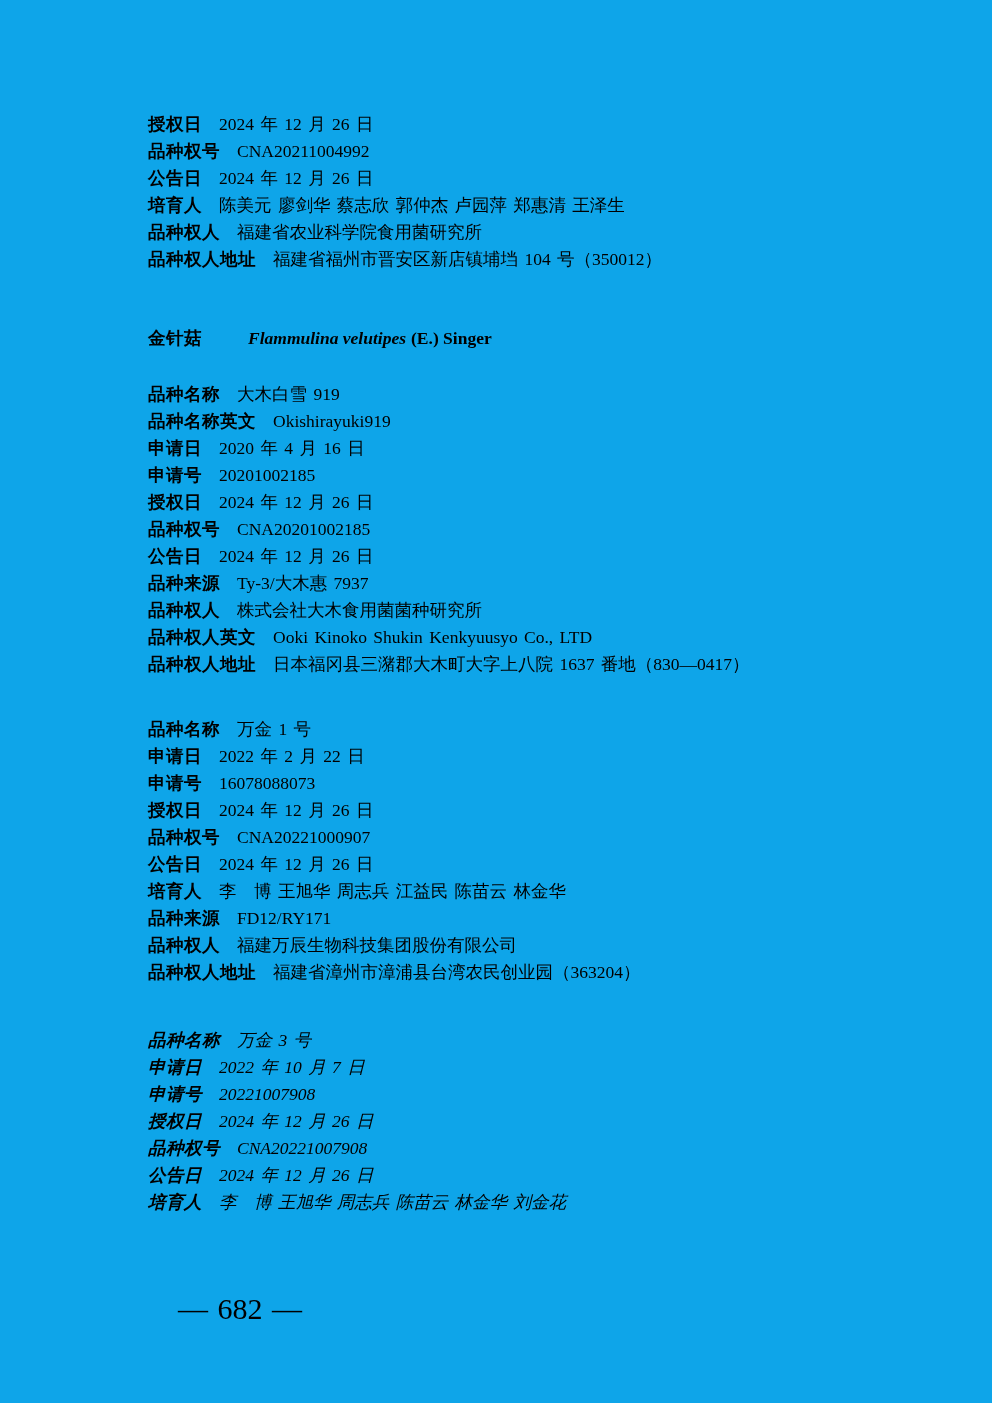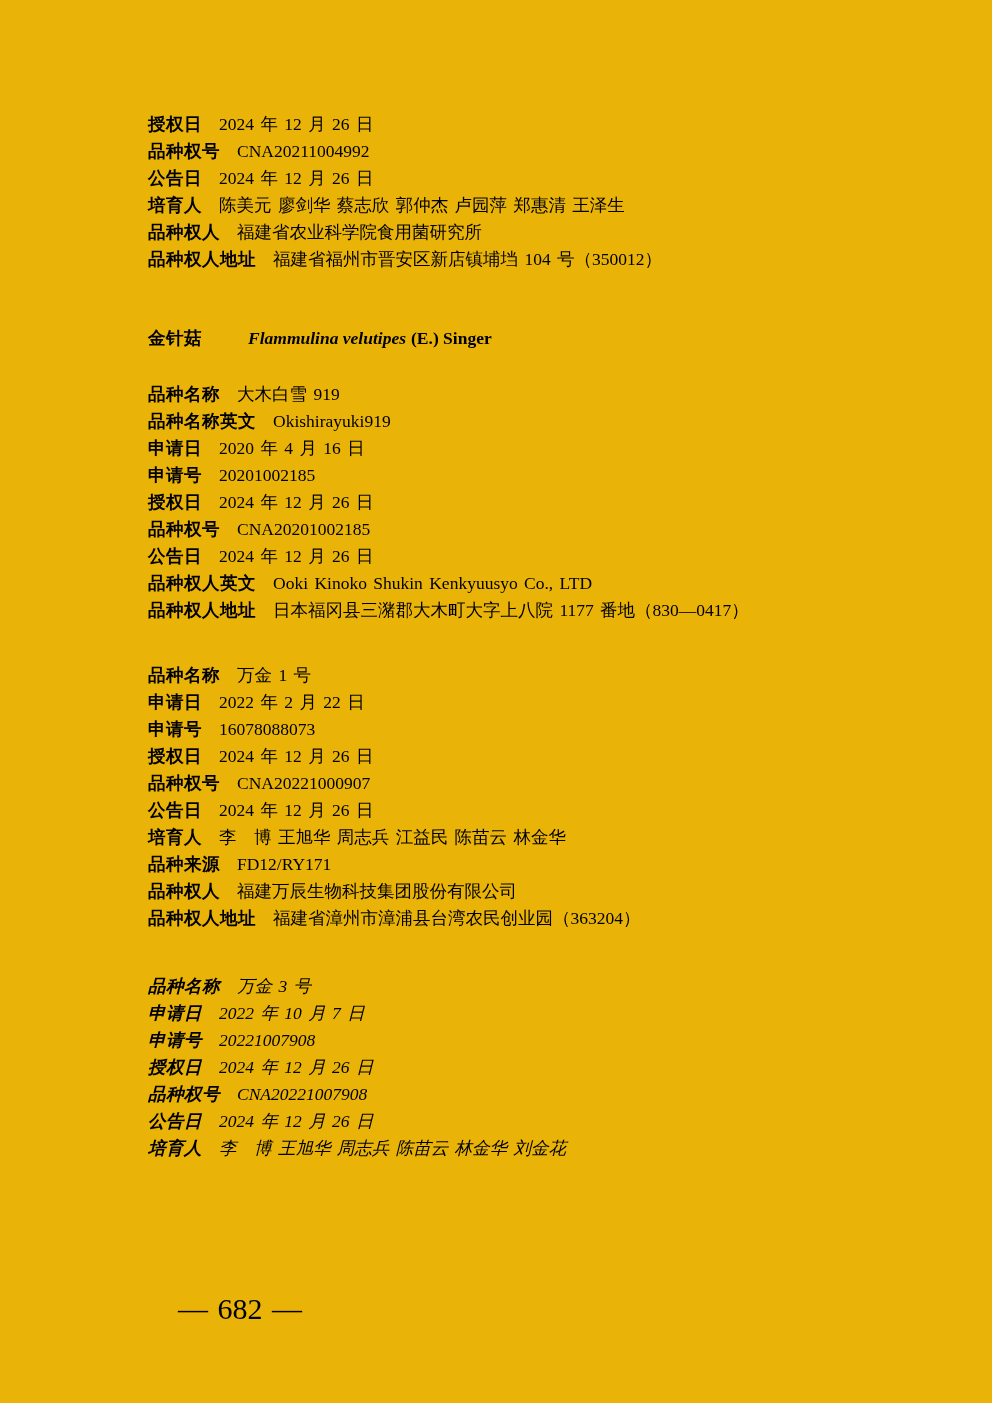--- a/index.html
+++ b/index.html
@@ -8,21 +8,21 @@
     height: 1403px;
     background: #ffffff;
     color: #000000;
     font-family: "Liberation Serif", "DejaVu Serif", serif;
     position: relative;
     overflow: hidden;
   }
   .page {
     position: absolute;
     inset: 0;
-    background: #eab308;
+    background: #0ea5e9;
   }
   .content {
     position: absolute;
     left: 148px;
     top: 111px;
     width: 780px;
   }
   .line {
     height: 27px;
     line-height: 27px;
@@ -79,22 +79,24 @@
       </div>
       <div class="species-header"><span class="species-cn">金针菇</span><span class="species-latin">Flammulina velutipes</span><span class="species-auth">(E.) Singer</span></div>
       <div class="record">
         <div class="line"><span class="label">品种名称</span><span class="value">大木白雪 919</span></div>
         <div class="line"><span class="label">品种名称英文</span><span class="value">Okishirayuki919</span></div>
         <div class="line"><span class="label">申请日</span><span class="value">2020 年 4 月 16 日</span></div>
         <div class="line"><span class="label">申请号</span><span class="value">20201002185</span></div>
         <div class="line"><span class="label">授权日</span><span class="value">2024 年 12 月 26 日</span></div>
         <div class="line"><span class="label">品种权号</span><span class="value">CNA20201002185</span></div>
         <div class="line"><span class="label">公告日</span><span class="value">2024 年 12 月 26 日</span></div>
+        <div class="line"><span class="label">品种来源</span><span class="value">Ty-3/大木惠 7937</span></div>
+        <div class="line"><span class="label">品种权人</span><span class="value">株式会社大木食用菌菌种研究所</span></div>
         <div class="line"><span class="label">品种权人英文</span><span class="value">Ooki Kinoko Shukin Kenkyuusyo Co., LTD</span></div>
-        <div class="line"><span class="label">品种权人地址</span><span class="value">日本福冈县三潴郡大木町大字上八院 1177 番地（830—0417）</span></div>
+        <div class="line"><span class="label">品种权人地址</span><span class="value">日本福冈县三潴郡大木町大字上八院 1637 番地（830—0417）</span></div>
       </div>
       <div class="record">
         <div class="line"><span class="label">品种名称</span><span class="value">万金 1 号</span></div>
         <div class="line"><span class="label">申请日</span><span class="value">2022 年 2 月 22 日</span></div>
         <div class="line"><span class="label">申请号</span><span class="value">16078088073</span></div>
         <div class="line"><span class="label">授权日</span><span class="value">2024 年 12 月 26 日</span></div>
         <div class="line"><span class="label">品种权号</span><span class="value">CNA20221000907</span></div>
         <div class="line"><span class="label">公告日</span><span class="value">2024 年 12 月 26 日</span></div>
         <div class="line"><span class="label">培育人</span><span class="value">李　博 王旭华 周志兵 江益民 陈苗云 林金华</span></div>
         <div class="line"><span class="label">品种来源</span><span class="value">FD12/RY171</span></div>

